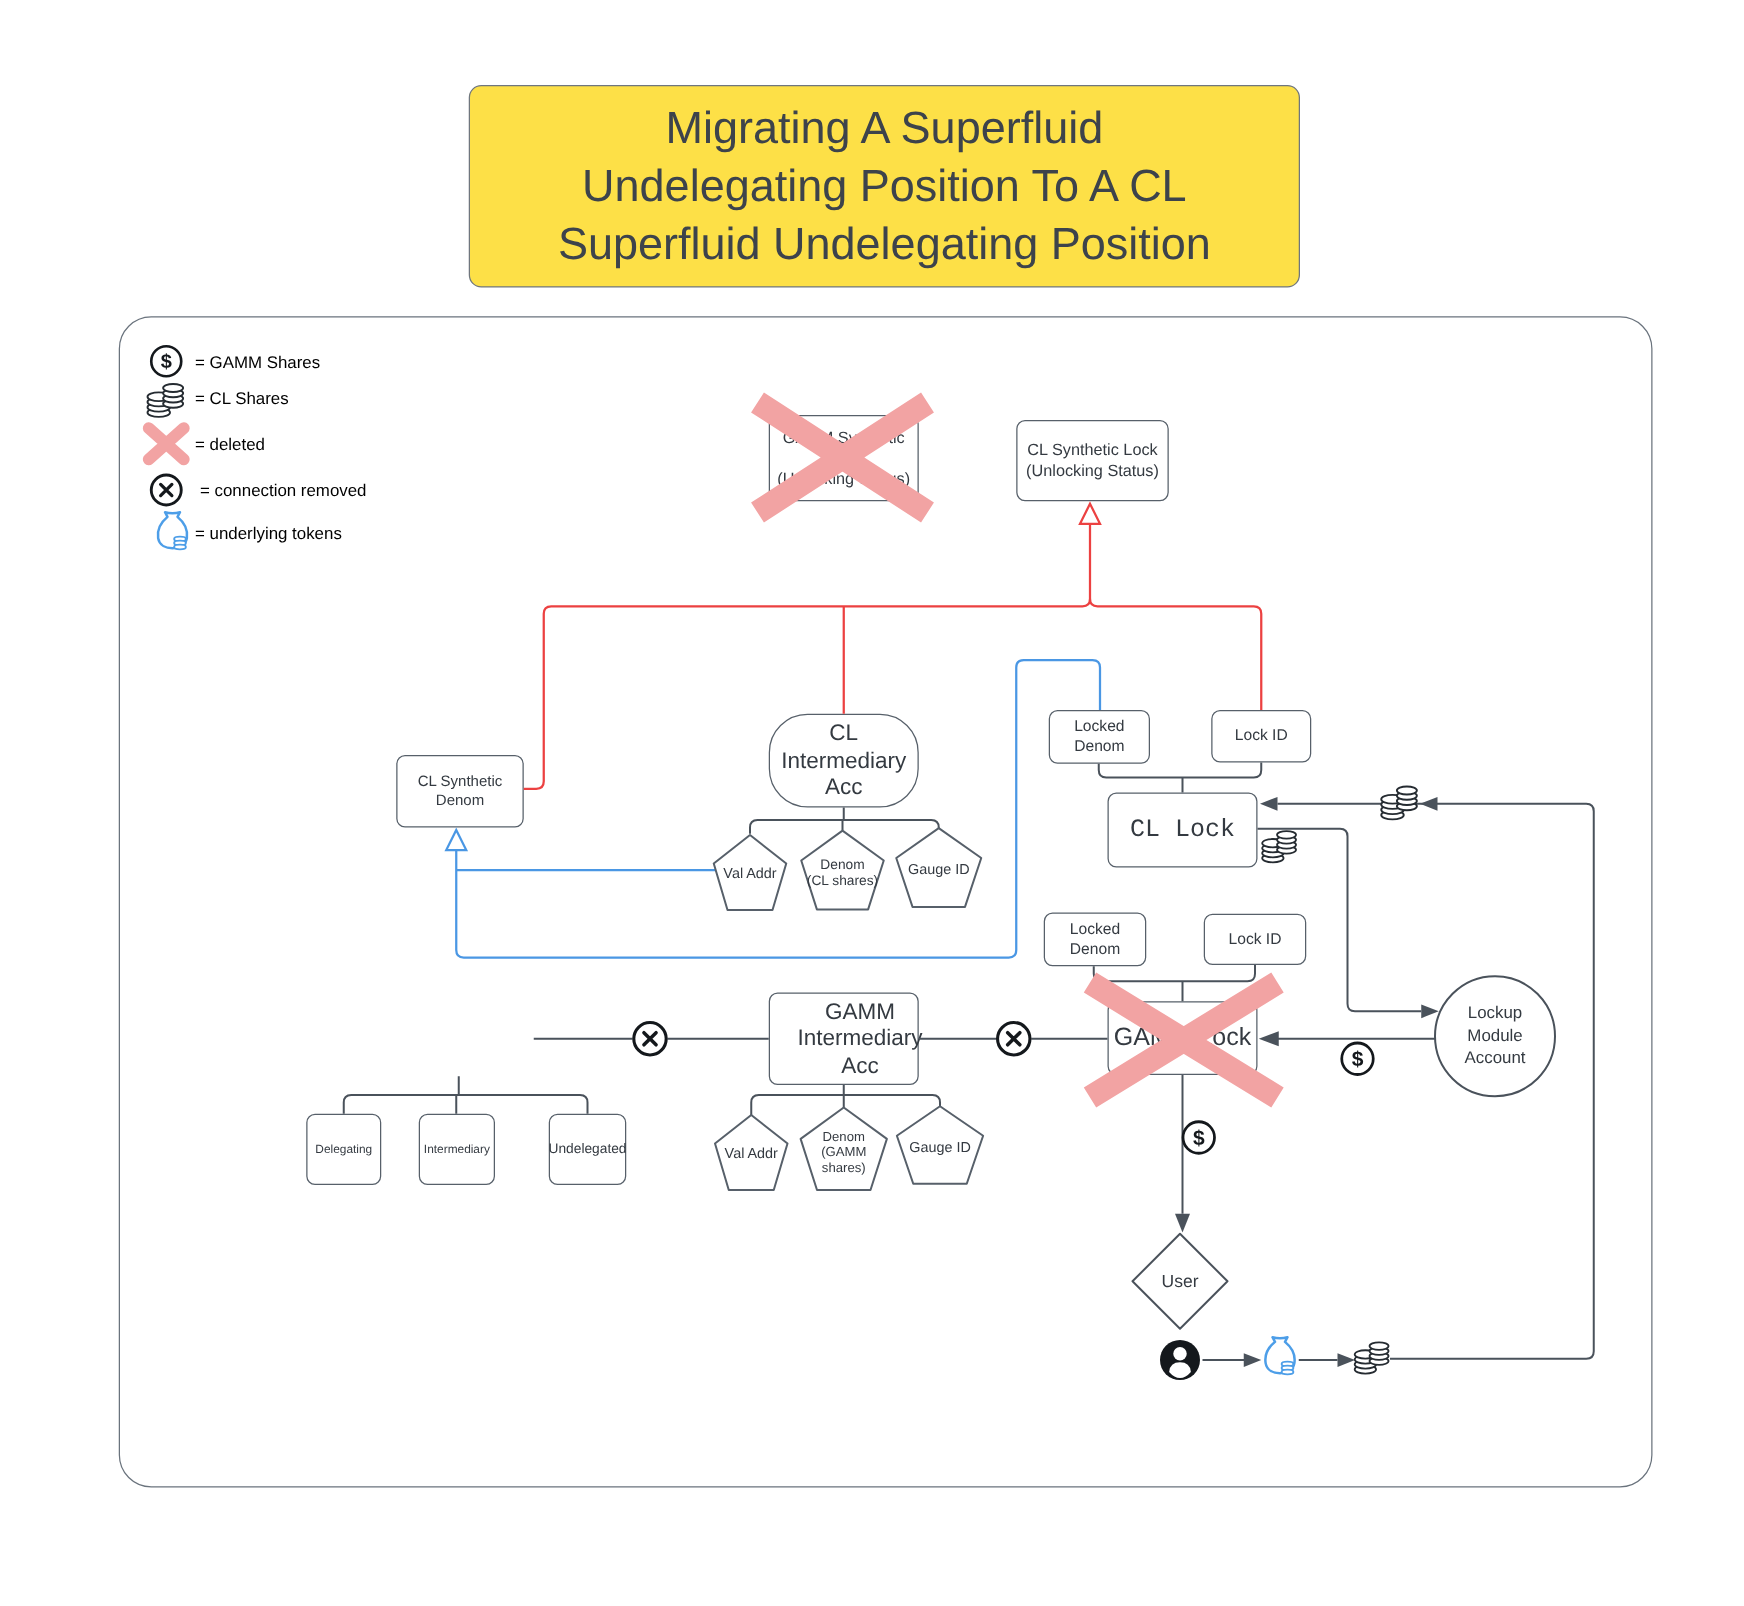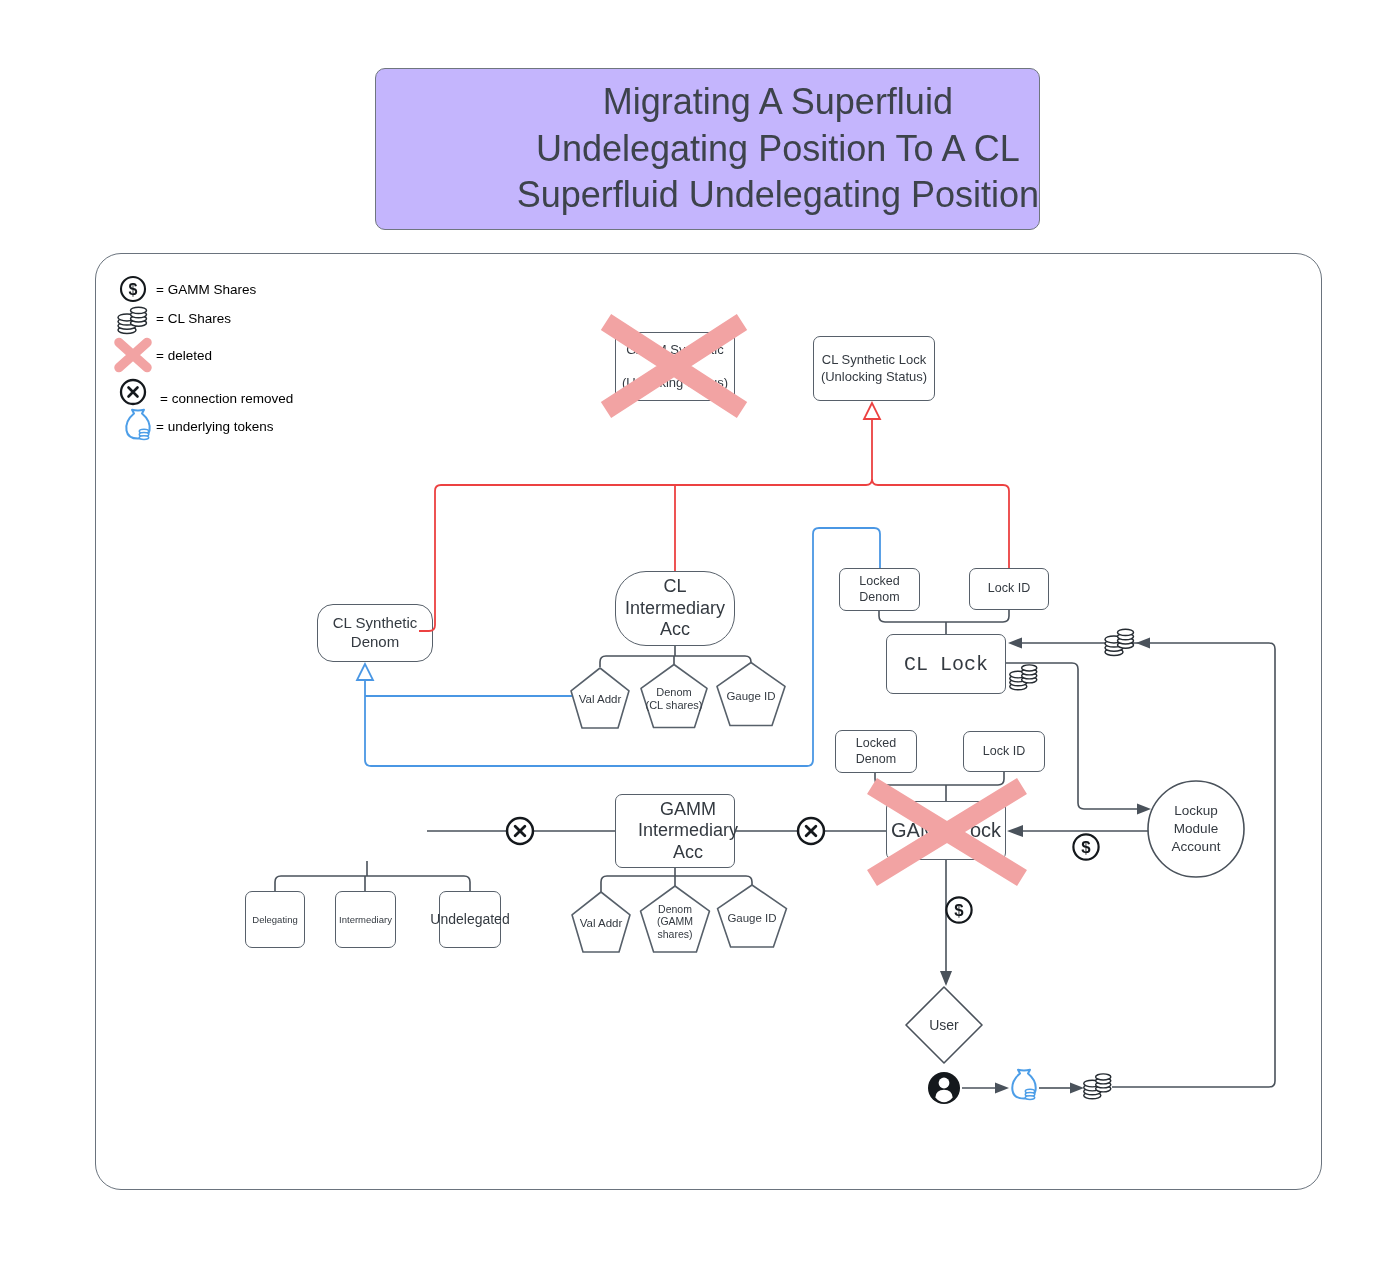--- a/index.html
+++ b/index.html
@@ -3,22 +3,22 @@
 <meta charset="utf-8">
 <style>
   html,body{margin:0;padding:0;background:#ffffff;}
   .stage{position:relative;width:1395px;height:1285px;background:#ffffff;
          font-family:"Liberation Sans",sans-serif;color:#343a41;overflow:hidden;}
   svg.overlay{position:absolute;left:0;top:0;z-index:2;pointer-events:none;}
   .node{position:absolute;z-index:1;background:#fff;border:1.4px solid #57606a;
         border-radius:7px;display:flex;align-items:center;justify-content:center;
         text-align:center;white-space:pre-line;line-height:1.25;box-sizing:border-box;}
   .container-frame{position:absolute;border:1.4px solid #6a737d;border-radius:26px;background:transparent;z-index:0;}
-  .title-box{position:absolute;border:1.4px solid #6f767e;border-radius:10px;background:#c4b5fd;
-             display:flex;align-items:center;justify-content:flex-end;text-align:center;
+  .title-box{position:absolute;border:1.4px solid #6f767e;border-radius:10px;background:#fde047;
+             display:flex;align-items:center;justify-content:center;text-align:center;
              white-space:pre-line;font-size:36px;line-height:1.3;color:#3d434b;z-index:1;}
   .shape-label{position:absolute;z-index:3;transform:translate(-50%,-50%);text-align:center;
                white-space:pre-line;line-height:1.18;}
   .legend-row{position:absolute;display:flex;align-items:center;z-index:3;}
   .legend-ic{width:44px;display:flex;justify-content:center;}
   .legend-label{font-size:13.5px;color:#000000;}
 </style>
 </head>
 <body>
 
@@ -167,21 +167,21 @@
     <span>CL Synthetic Lock
 (Unlocking Status)</span>
   </div>
 
   <div class="node" style="left:615px;top:571px;width:120px;height:75px;font-size:18px;line-height:1.2;border-radius:31px;">
     <span>CL
 Intermediary
 Acc</span>
   </div>
 
-  <div class="node" style="left:317px;top:604px;width:116px;height:58px;font-size:15px;border-radius:16px;">
+  <div class="node" style="left:317px;top:604px;width:102px;height:58px;font-size:12px;">
     <span>CL Synthetic
 Denom</span>
   </div>
 
   <div class="node" style="left:839px;top:568px;width:81px;height:43px;font-size:12.5px;">
     <span>Locked
 Denom</span>
   </div>
 
   <div class="node" style="left:969px;top:568px;width:80px;height:42px;font-size:12.5px;">
@@ -207,21 +207,21 @@
 
 
   <div class="node" style="left:245px;top:891px;width:60px;height:57px;font-size:9.5px;">
     <span>Delegating</span>
   </div>
 
   <div class="node" style="left:335px;top:891px;width:61px;height:57px;font-size:9.5px;">
     <span>Intermediary</span>
   </div>
 
-  <div class="node" style="left:439px;top:891px;width:62px;height:57px;font-size:14px;">
+  <div class="node" style="left:439px;top:891px;width:62px;height:57px;font-size:11px;">
     <span>Undelegated</span>
   </div>
 
   <div class="node" style="left:615px;top:794px;width:120px;height:74px;font-size:18px;line-height:1.2;padding-left:26px;">
     <span>GAMM
 Intermediary
 Acc</span>
   </div>
 
   <div class="shape-label" style="left:600px;top:700px;font-size:11.5px;">Val Addr</div>
@@ -243,21 +243,21 @@
     <span class="legend-label">= GAMM Shares</span>
   </div>
   <div class="legend-row" style="left:112px;top:304px;height:28px;">
     <div class="legend-ic"></div>
     <span class="legend-label">= CL Shares</span>
   </div>
   <div class="legend-row" style="left:112px;top:341px;height:28px;">
     <div class="legend-ic"></div>
     <span class="legend-label">= deleted</span>
   </div>
-  <div class="legend-row" style="left:112px;top:378px;height:28px;padding-left:4px;align-items:flex-end;">
+  <div class="legend-row" style="left:112px;top:378px;height:28px;padding-left:4px;">
     <div class="legend-ic"></div>
     <span class="legend-label">= connection removed</span>
   </div>
   <div class="legend-row" style="left:112px;top:412px;height:28px;">
     <div class="legend-ic"></div>
     <span class="legend-label">= underlying tokens</span>
   </div>
 
 </div>
 

